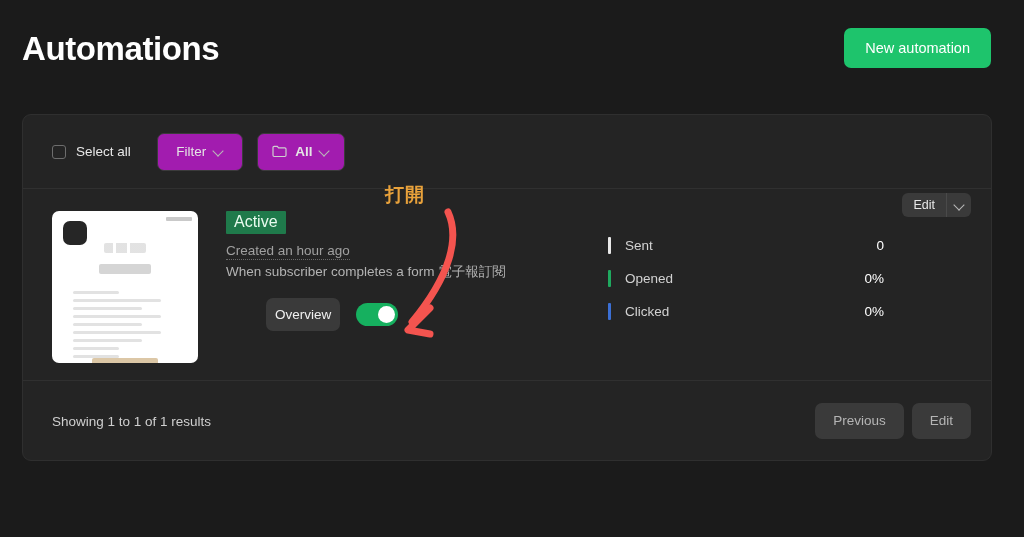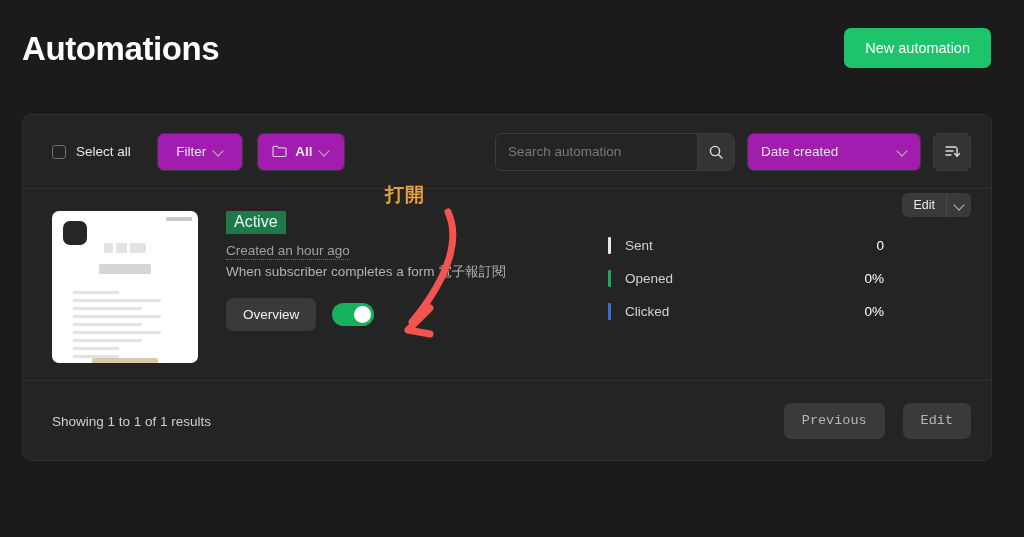--- a/index.html
+++ b/index.html
@@ -151,22 +151,22 @@
     font-size: 13.5px; color: #a0a0a0; margin-bottom: 3px;
     border-bottom: 1px dotted #6a6a6a; display: inline-block;
     padding-bottom: 1px;
   }
   .item-desc { font-size: 13.5px; color: #b3b3b3; line-height: 1.4; }
   .detail-actions {
     display: flex; align-items: center; gap: 16px; margin-top: 16px;
   }
   .btn-overview {
     background: #3a3a3a; border: none; border-radius: 7px;
-    color: #f0f0f0; font-size: 13.5px; padding: 10px 17px;
-    cursor: pointer; font-family: inherit; line-height: 1;
+    color: #f0f0f0; font-size: 13.5px; padding: 10px 9px;
+    cursor: pointer; font-family: inherit; line-height: 1; margin-left: 40px;
   }
   .toggle {
     width: 42px; height: 23px; background: #16b05f;
     border-radius: 12px; position: relative; cursor: pointer;
     border: none; padding: 0;
   }
   .toggle .knob {
     position: absolute; right: 3px; top: 3px;
     width: 17px; height: 17px; background: #ffffff; border-radius: 50%;
   }
@@ -195,21 +195,21 @@
     width: 25px; height: 24px; cursor: pointer;
     display: flex; align-items: center; justify-content: center;
   }
 
   
   .card-footer {
     height: 80px; display: flex; align-items: center;
     padding: 0 20px 0 29px;
   }
   .results-text { font-size: 13.5px; color: #cfcfcf; }
-  .pager { margin-left: auto; display: flex; gap: 18px; font-family: Liberation Mono, monospace; }
+  .pager { margin-left: auto; display: flex; gap: 8px; }
   .pager button {
     background: #3a3a3a; border: none; border-radius: 7px;
     color: #b5b5b5; font-size: 13.5px; padding: 11px 18px;
     cursor: pointer; font-family: inherit; line-height: 1;
   }
 
   
   .anno-text {
     position: absolute; left: 385px; top: 182px;
     font-size: 19px; font-weight: bold; color: #e9a23b;
@@ -244,46 +244,20 @@
       </button>
 
       <button class="tb-btn tb-all">
         <svg width="15" height="13" viewBox="0 0 15 13">
           <path d="M1 2.5a1.2 1.2 0 0 1 1.2-1.2h3.1l1.3 1.5h6.2A1.2 1.2 0 0 1 14 4v6.3a1.2 1.2 0 0 1-1.2 1.2H2.2A1.2 1.2 0 0 1 1 10.3z" fill="none" stroke="#cfcfcf" stroke-width="1.2"></path>
         </svg>
         <span>All</span>
         <span class="chev"></span>
       </button>
 
-      <div class="search-wrap">
-        <div class="search-box">
-          <input class="search-input" type="text" placeholder="Search automation" style="">
-          <button class="search-btn">
-            <svg width="16" height="16" viewBox="0 0 16 16">
-              <circle cx="7" cy="7" r="4.6" fill="none" stroke="#e0e0e0" stroke-width="1.4"></circle>
-              <line x1="10.4" y1="10.4" x2="14" y2="14" stroke="#e0e0e0" stroke-width="1.4" stroke-linecap="round"></line>
-            </svg>
-          </button>
-        </div>
-
-        <button class="tb-btn tb-date">
-          <span>Date created</span>
-          <span class="chev"></span>
-        </button>
-
-        <button class="tb-btn tb-sort">
-          <svg width="17" height="17" viewBox="0 0 17 17">
-            <line x1="2" y1="4" x2="12" y2="4" stroke="#dcdcdc" stroke-width="1.4" stroke-linecap="round"></line>
-            <line x1="2" y1="8" x2="9" y2="8" stroke="#dcdcdc" stroke-width="1.4" stroke-linecap="round"></line>
-            <line x1="2" y1="12" x2="7" y2="12" stroke="#dcdcdc" stroke-width="1.4" stroke-linecap="round"></line>
-            <line x1="13" y1="5" x2="13" y2="13" stroke="#dcdcdc" stroke-width="1.4" stroke-linecap="round"></line>
-            <path d="M10.6 10.6 13 13.2l2.4-2.6" fill="none" stroke="#dcdcdc" stroke-width="1.4" stroke-linecap="round" stroke-linejoin="round"></path>
-          </svg>
-        </button>
-      </div>
     </div>
 
     <div class="row">
 
       <div class="thumb">
         <div class="thumb-logo"></div>
         <div class="thumb-tr"></div>
         <div class="thumb-script"></div>
         <div class="thumb-head"></div>
         <div class="thumb-lines">

